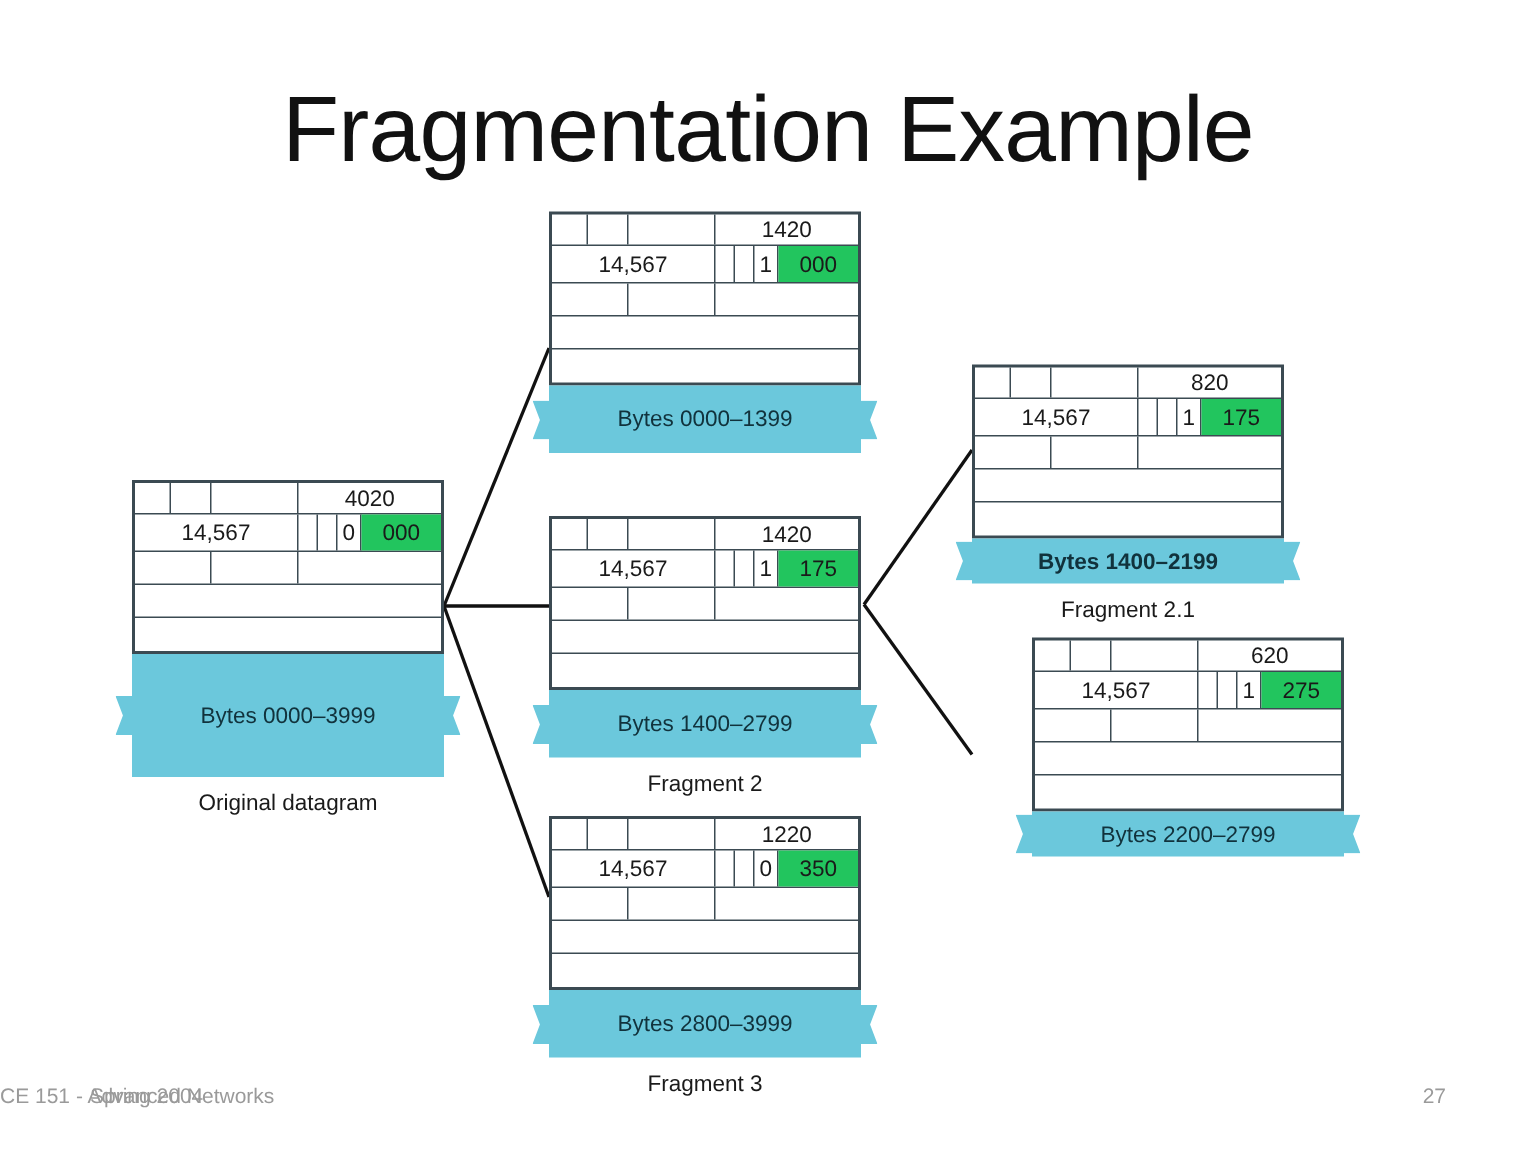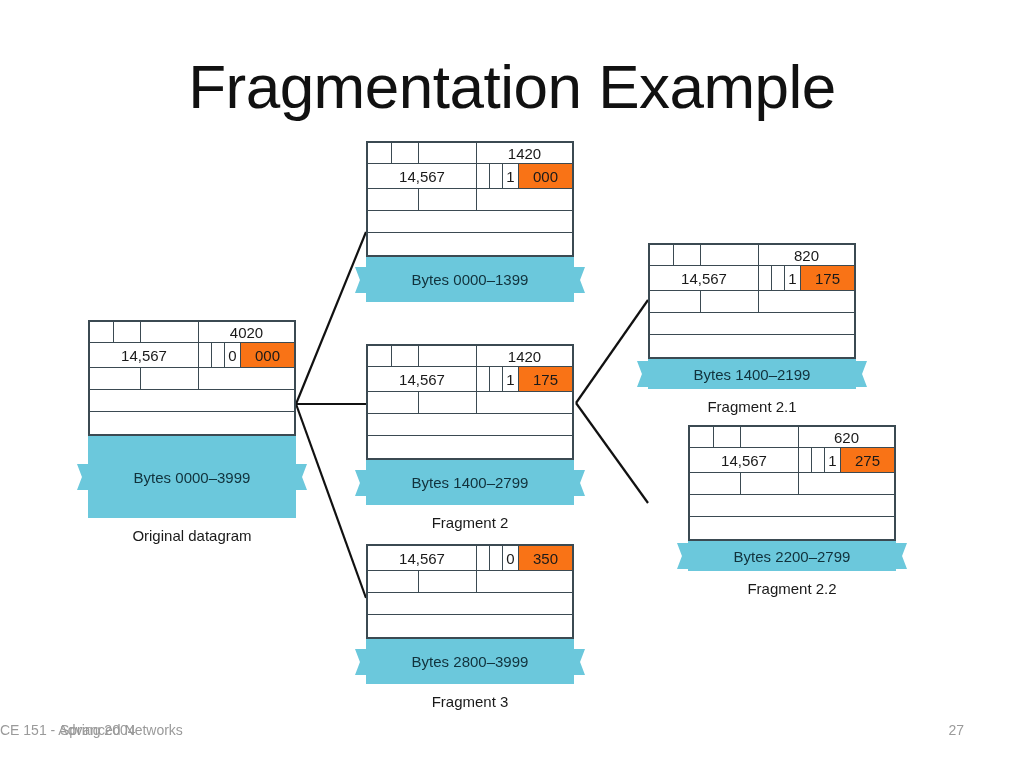--- a/index.html
+++ b/index.html
@@ -81,21 +81,21 @@
     justify-content: center;
     font-size: 15px;
     color: #1a1a1a;
     overflow: hidden;
     white-space: nowrap;
   }
   .hcell.last {
     border-right: none;
   }
   .hcell.yellow {
-    background: #f97316;
+    background: #22c55e;
     text-align: center;
   }
 
   
   .r1 { height: 21px; }
   .r2 { height: 25px; }
   .r3 { height: 22px; }
   .r4 { height: 22px; }
   .r5 { height: 22px; }
 
@@ -297,20 +297,26 @@
           <span>Bytes 1400–2799</span>
           <span class="notch left" style="top:10px;"></span>
           <span class="notch right" style="top:10px;"></span>
         </div>
       </div>
       <div class="caption">Fragment 2</div>
     </div>
 
     <div class="datagram" style="left:366px; top:544px; width:208px;">
       <div class="hdr">
+        <div class="hrow r1">
+          <div class="hcell" style="width:24px;"></div>
+          <div class="hcell" style="width:27px;"></div>
+          <div class="hcell" style="width:58px;"></div>
+          <div class="hcell last" style="flex:1;">1220</div>
+        </div>
         <div class="hrow r2">
           <div class="hcell" style="width:109px;">14,567</div>
           <div class="hcell" style="width:13px;"></div>
           <div class="hcell" style="width:13px;"></div>
           <div class="hcell" style="width:16px;">0</div>
           <div class="hcell last yellow" style="flex:1;">350</div>
         </div>
         <div class="hrow r3">
           <div class="hcell" style="width:51px;"></div>
           <div class="hcell" style="width:58px;"></div>
@@ -354,21 +360,21 @@
           <div class="hcell last" style="flex:1;"></div>
         </div>
         <div class="hrow r4">
           <div class="hcell last" style="flex:1;"></div>
         </div>
         <div class="hrow r5">
           <div class="hcell last" style="flex:1;"></div>
         </div>
       </div>
       <div class="payload-wrap">
-        <div class="payload" style="height:30px;">
+        <div class="payload" style="height:30px;font-weight:bold;">
           <span>Bytes 1400–2199</span>
           <span class="notch left" style="top:2px;"></span>
           <span class="notch right" style="top:2px;"></span>
         </div>
       </div>
       <div class="caption">Fragment 2.1</div>
     </div>
 
     <div class="datagram" style="left:648px; top:425px; width:208px;padding-left:40px;">
       <div class="hdr">
@@ -397,21 +403,20 @@
           <div class="hcell last" style="flex:1;"></div>
         </div>
       </div>
       <div class="payload-wrap">
         <div class="payload" style="height:30px;">
           <span>Bytes 2200–2799</span>
           <span class="notch left" style="top:2px;"></span>
           <span class="notch right" style="top:2px;"></span>
         </div>
       </div>
-      <div class="caption">Fragment 2.2</div>
     </div>
 
   </div>
 
   <div id="footer">
     <span id="footer-left">Spring 2004</span>
     <span id="footer-center">CE 151 - Advanced Networks</span>
     <span id="footer-right">27</span>
   </div>
 

